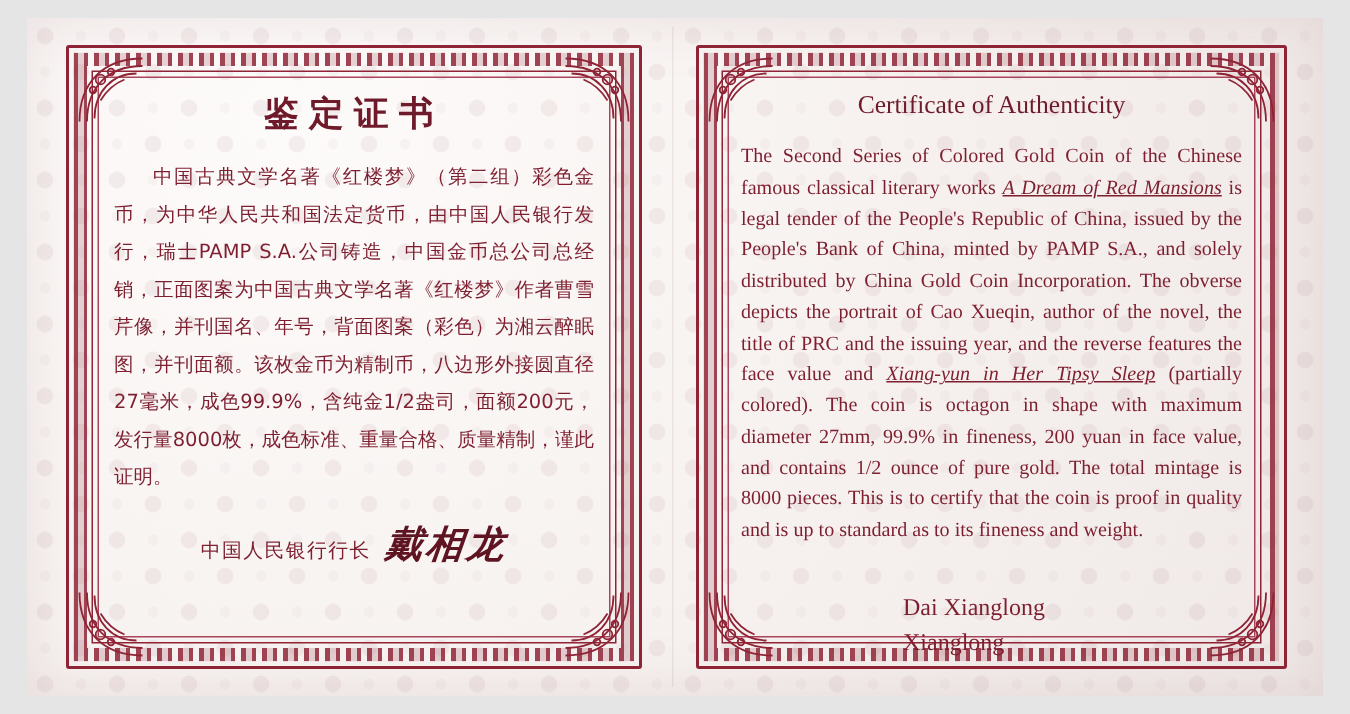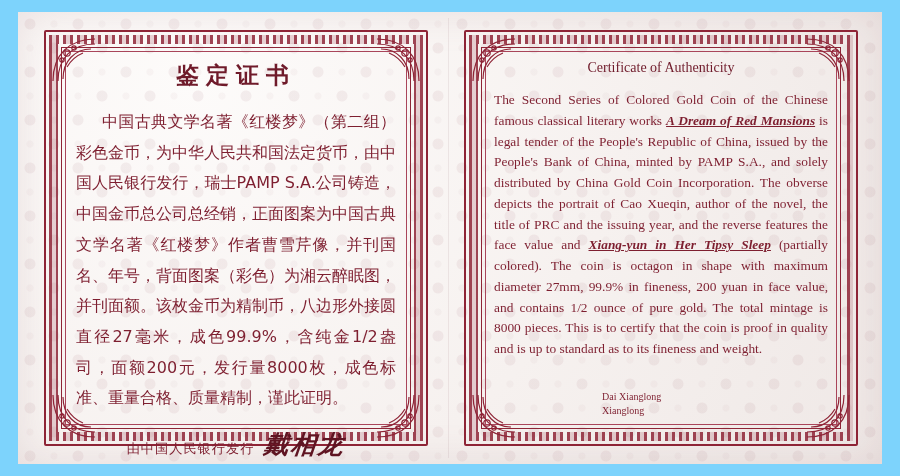--- a/index.html
+++ b/index.html
@@ -11,21 +11,21 @@
     width: 900px;
     height: 476px;
     overflow: hidden;
     font-family: "Liberation Serif", serif;
   }
 
   #page {
     position: relative;
     width: 900px;
     height: 476px;
-    background: #7dd3fc;
+    background: #e5e5e5;
   }
 
   
   .certificate {
     position: absolute;
     left: 18px;
     top: 12px;
     width: 864px;
     height: 452px;
     background:
@@ -119,21 +119,21 @@
     text-align: center;
     font-family: "DejaVu Serif", serif;
     font-size: 23px;
     font-weight: bold;
     letter-spacing: 7px;
     color: #6f1a2a;
     margin-bottom: 16px;
   }
   .cn-body {
     font-family: "DejaVu Sans", sans-serif;
-    font-size: 16px;
+    font-size: 13px;
     line-height: 1.92;
     color: #7e1f30;
     text-align: justify;
     text-indent: 26px;
     padding: 0 6px;
   }
   .cn-sign-row {
     margin-top: 14px;
     display: flex;
     align-items: flex-end;
@@ -155,38 +155,38 @@
     font-style: italic;
     letter-spacing: 2px;
     color: #5f1422;
     transform: skewX(-6deg);
   }
 
   
   .en-title {
     text-align: center;
     font-family: "Liberation Serif", serif;
-    font-size: 14px;
+    font-size: 17px;
     color: #6f1a2a;
     margin-bottom: 14px;
   }
   .en-body {
     font-family: "Liberation Serif", serif;
     font-size: 13.4px;
     line-height: 1.55;
     color: #7e1f30;
     text-align: justify;
     padding: 0 4px;
   }
-  .en-body .it { font-style: italic; text-decoration: underline; font-weight: bold; }
+  .en-body .it { font-style: italic; text-decoration: underline; }
   .en-sign {
     margin-top: 30px;
     padding-left: 112px;
     font-family: "Liberation Serif", serif;
-    font-size: 10px;
+    font-size: 16px;
     line-height: 1.45;
     color: #7e1f30;
   }
 
   
   .fold {
     position: absolute;
     left: 430px;
     top: 6px;
     bottom: 6px;
@@ -259,21 +259,21 @@
               <circle cx="15" cy="27" r="2.2"></circle>
           <path d="M20 34 q6 -10 16 -14"></path>
         </g>
           </svg>
       </div>
 
       <div class="content">
         <div class="cn-title">鉴定证书</div>
         <div class="cn-body">中国古典文学名著《红楼梦》（第二组）彩色金币，为中华人民共和国法定货币，由中国人民银行发行，瑞士PAMP S.A.公司铸造，中国金币总公司总经销，正面图案为中国古典文学名著《红楼梦》作者曹雪芹像，并刊国名、年号，背面图案（彩色）为湘云醉眠图，并刊面额。该枚金币为精制币，八边形外接圆直径27毫米，成色99.9%，含纯金1/2盎司，面额200元，发行量8000枚，成色标准、重量合格、质量精制，谨此证明。</div>
         <div class="cn-sign-row">
-          <span class="cn-bank">由中国人民银行发行</span>
+          <span class="cn-bank">中国人民银行行长</span>
           <span class="cn-signature">戴相龙</span>
         </div>
       </div>
     </div>
 
     <div class="half half-right">
       <div class="frame-outer"></div>
       <div class="frame-band"></div>
       <div class="frame-inner"></div>
       <div class="frame-inner2"></div>

